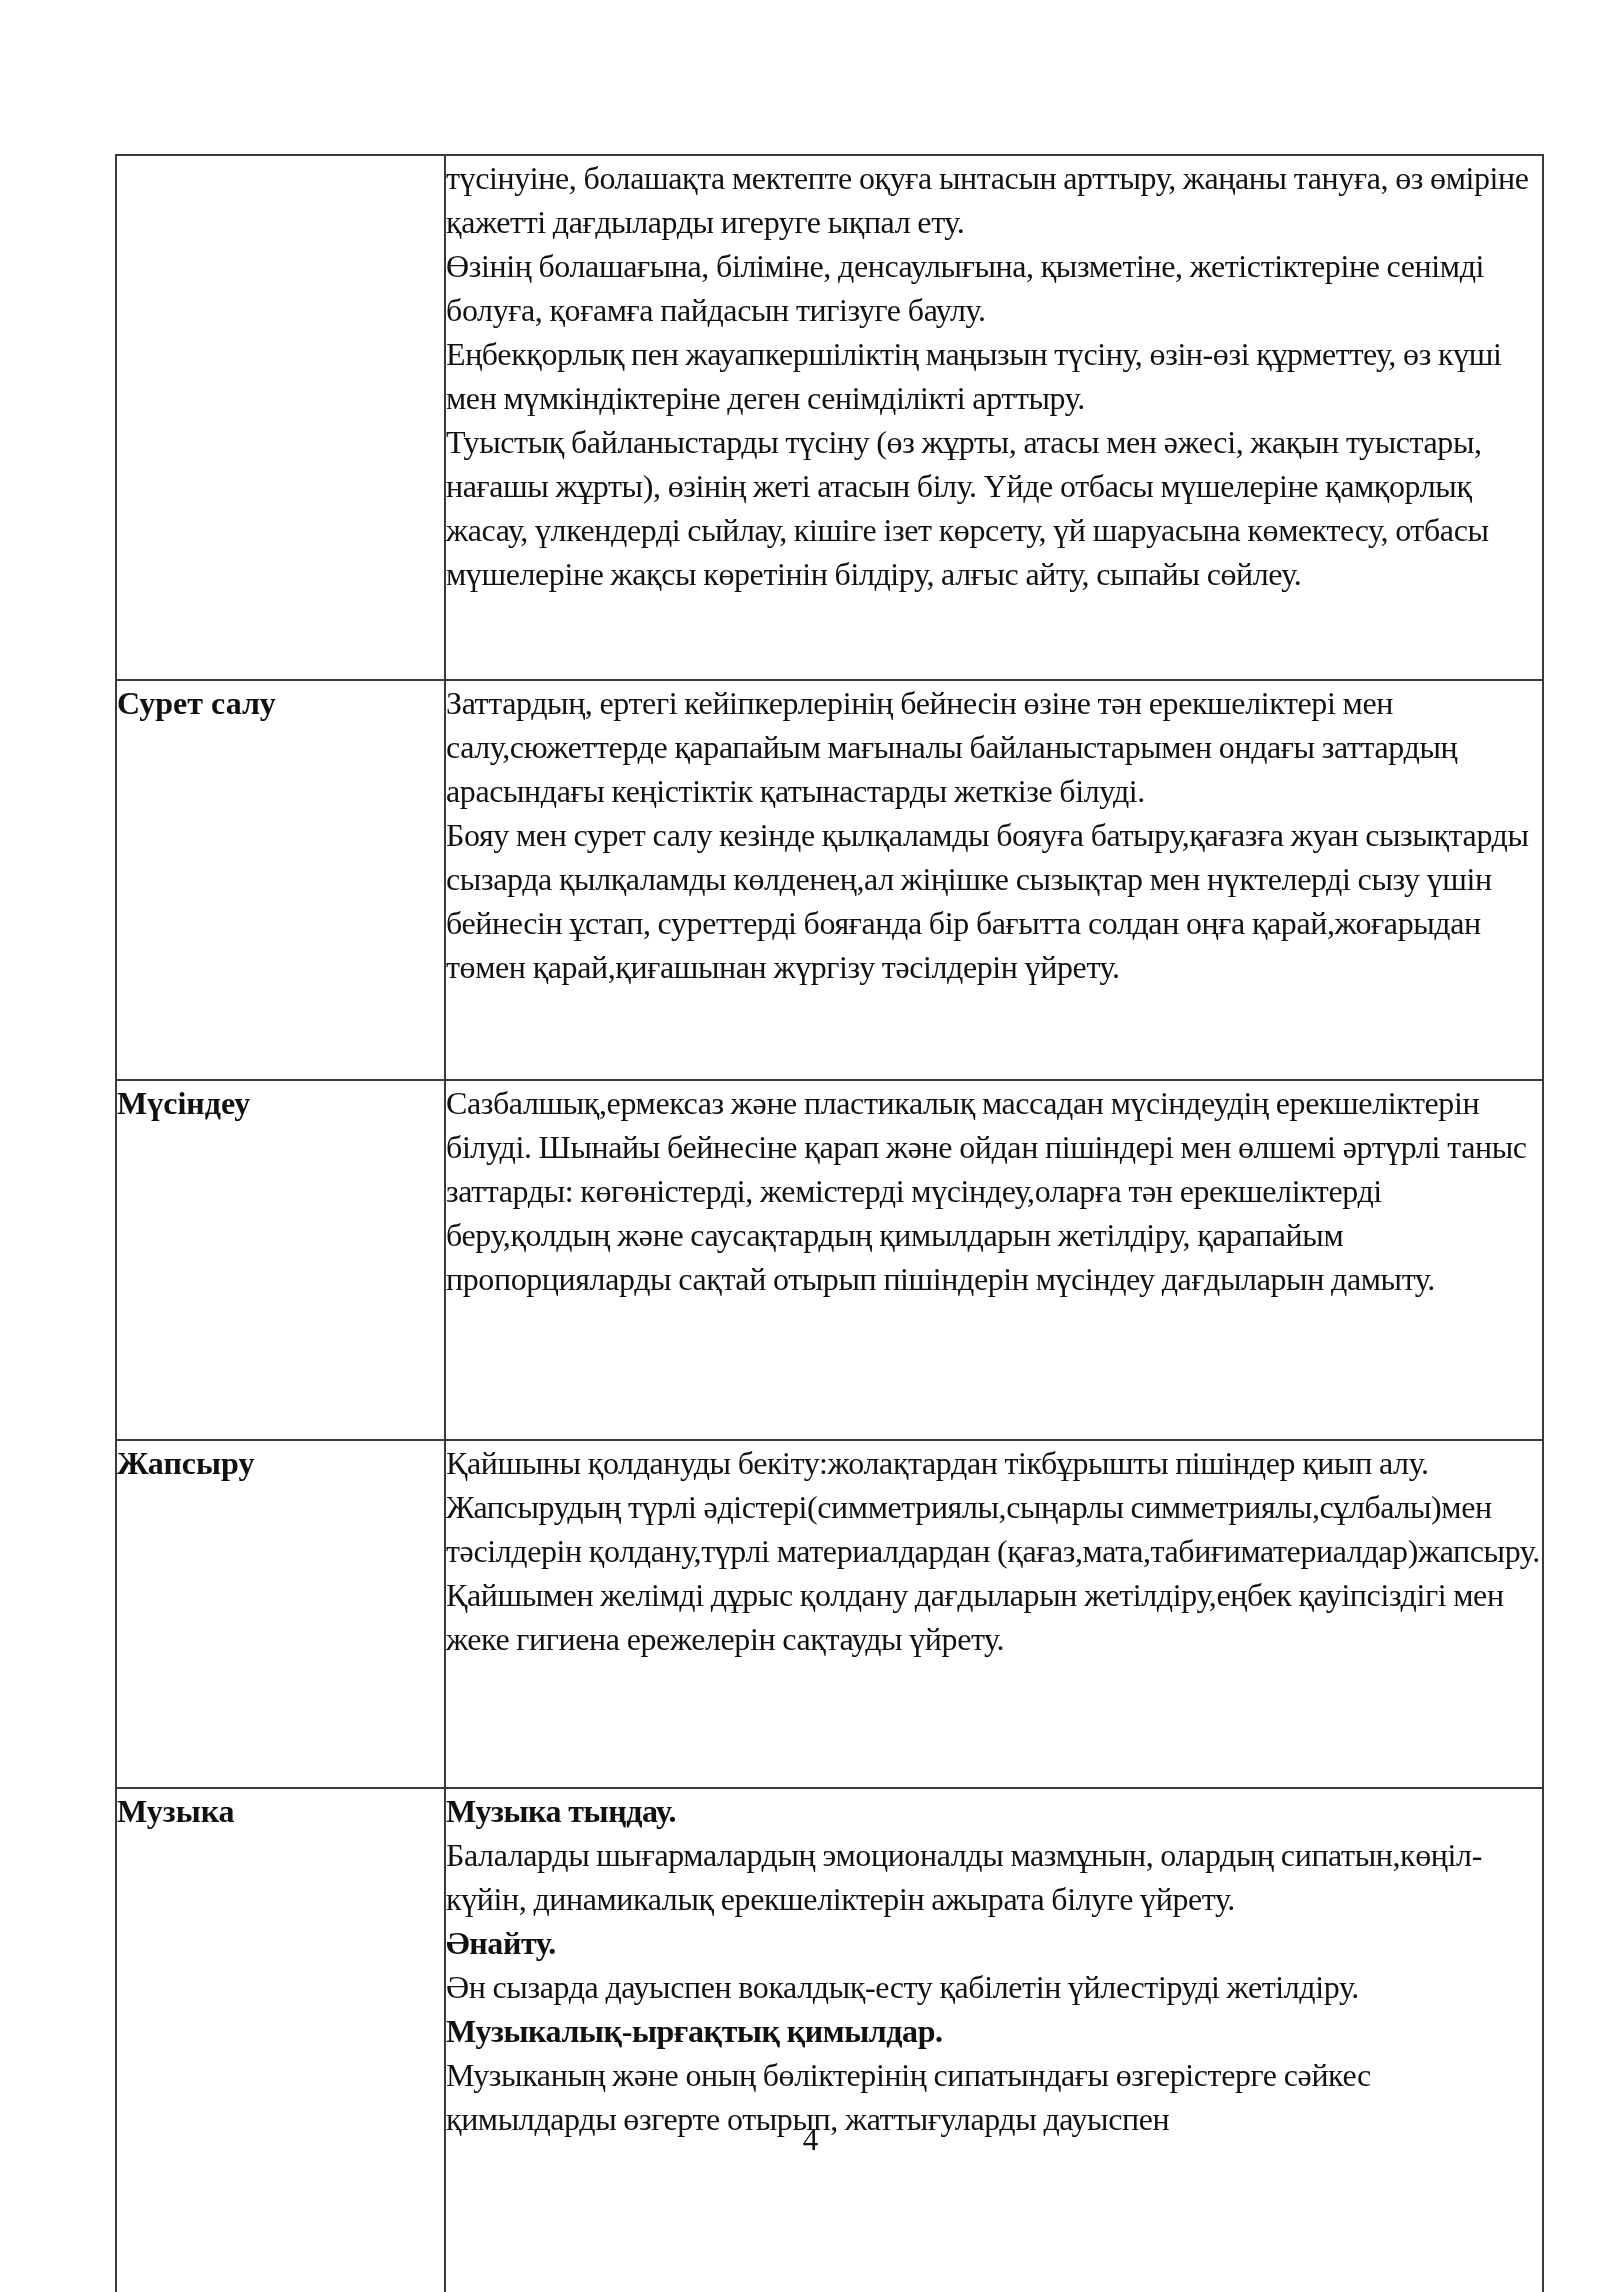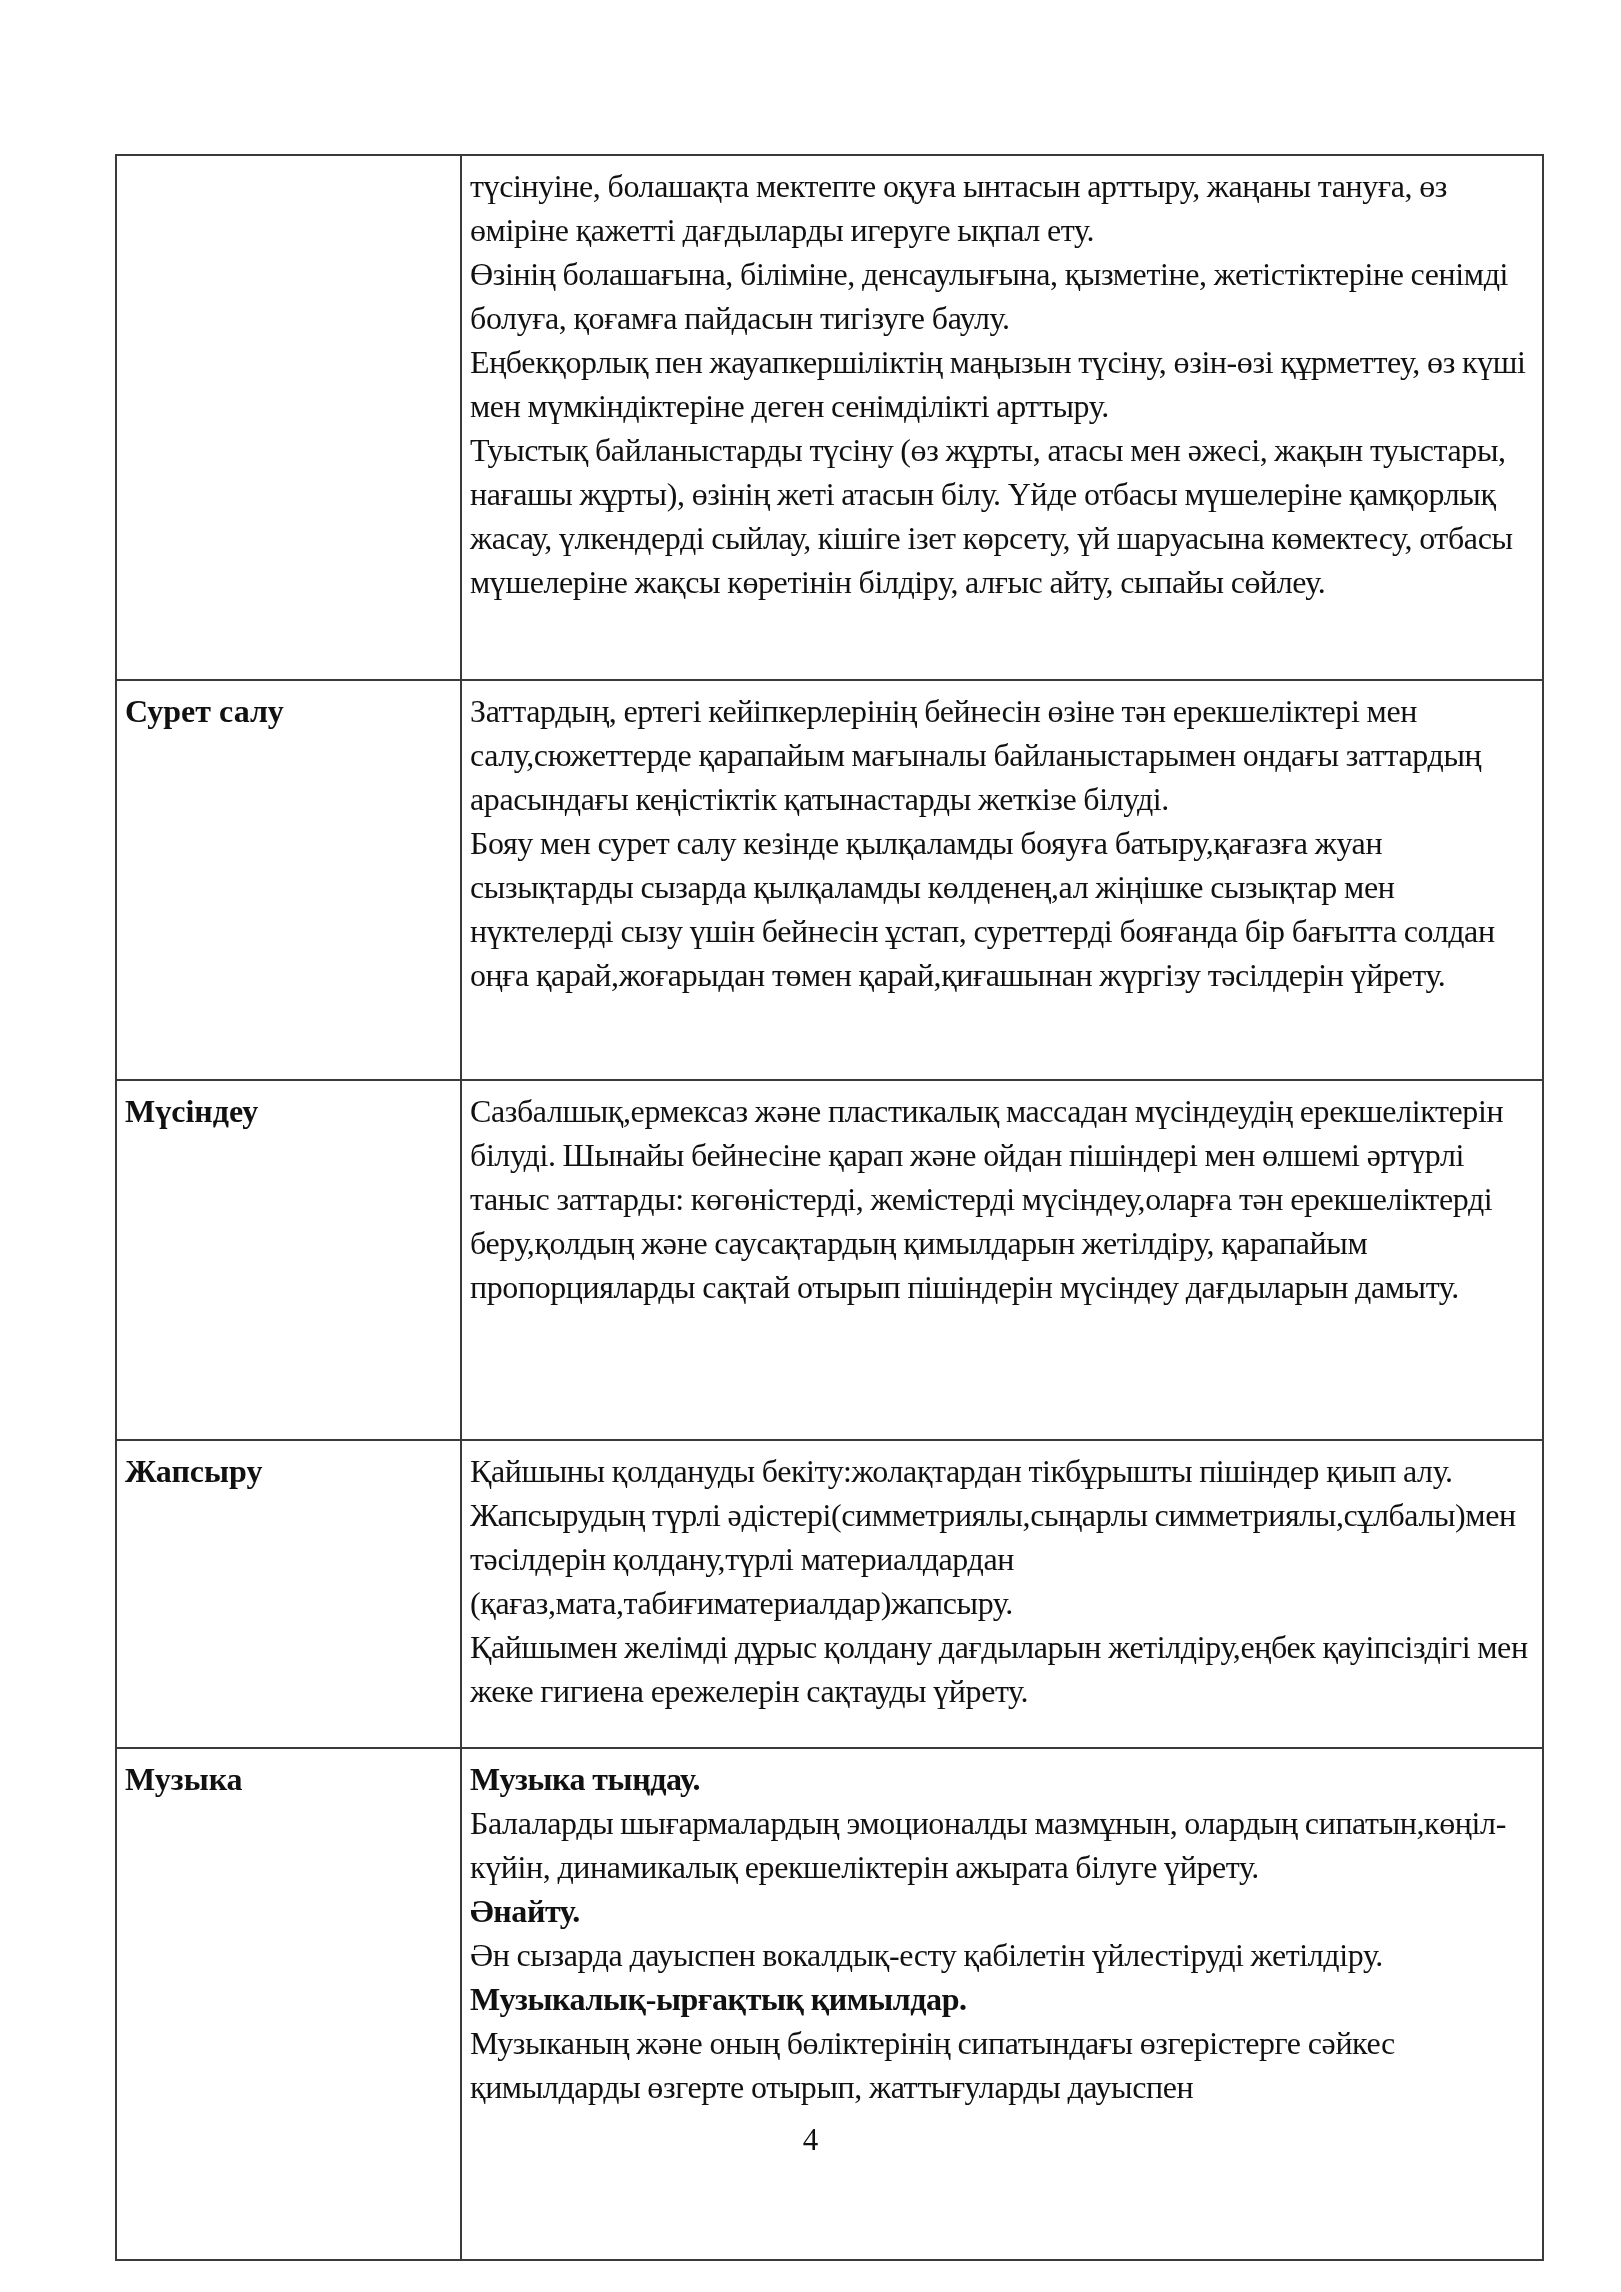--- a/index.html
+++ b/index.html
@@ -24,21 +24,21 @@
     position: absolute;
     left: 115px;
     top: 154px;
     width: 1429px;
     border-collapse: collapse;
     table-layout: fixed;
   }
   table.doc-table td {
     border: 2px solid #3a3a3a;
     vertical-align: top;
-    padding: 8px;
+    padding: 0;
     margin-left: 45px;
   }
   td.subject-cell {
     width: 327px;
     text-align: left;
     font-weight: bold;
     font-size: 32px;
     line-height: 44px;
     padding-top: 2px;
   }
@@ -93,21 +93,21 @@
         </td>
       </tr>
 
       <tr style="height:360px;">
         <td class="subject-cell">Мүсіндеу</td>
         <td class="content-cell">
           <span class="para">Сазбалшық,ермексаз және пластикалық массадан мүсіндеудің ерекшеліктерін білуді. Шынайы бейнесіне қарап және ойдан пішіндері мен өлшемі әртүрлі таныс заттарды: көгөністерді, жемістерді мүсіндеу,оларға тән ерекшеліктерді беру,қолдың және саусақтардың қимылдарын жетілдіру, қарапайым пропорцияларды сақтай отырып пішіндерін мүсіндеу дағдыларын дамыту.</span>
         </td>
       </tr>
 
-      <tr style="height:308px;">
+      <tr style="height:348px;">
         <td class="subject-cell">Жапсыру</td>
         <td class="content-cell">
           <span class="para">Қайшыны қолдануды бекіту:жолақтардан тікбұрышты пішіндер қиып алу. Жапсырудың түрлі әдістері(симметриялы,сыңарлы симметриялы,сұлбалы)мен тәсілдерін қолдану,түрлі материалдардан (қағаз,мата,табиғиматериалдар)жапсыру.</span>
           <span class="para">Қайшымен желімді дұрыс қолдану дағдыларын жетілдіру,еңбек қауіпсіздігі мен жеке гигиена ережелерін сақтауды үйрету.</span>
         </td>
       </tr>
 
       <tr style="height:512px;">
         <td class="subject-cell">Музыка</td>
         <td class="content-cell">

